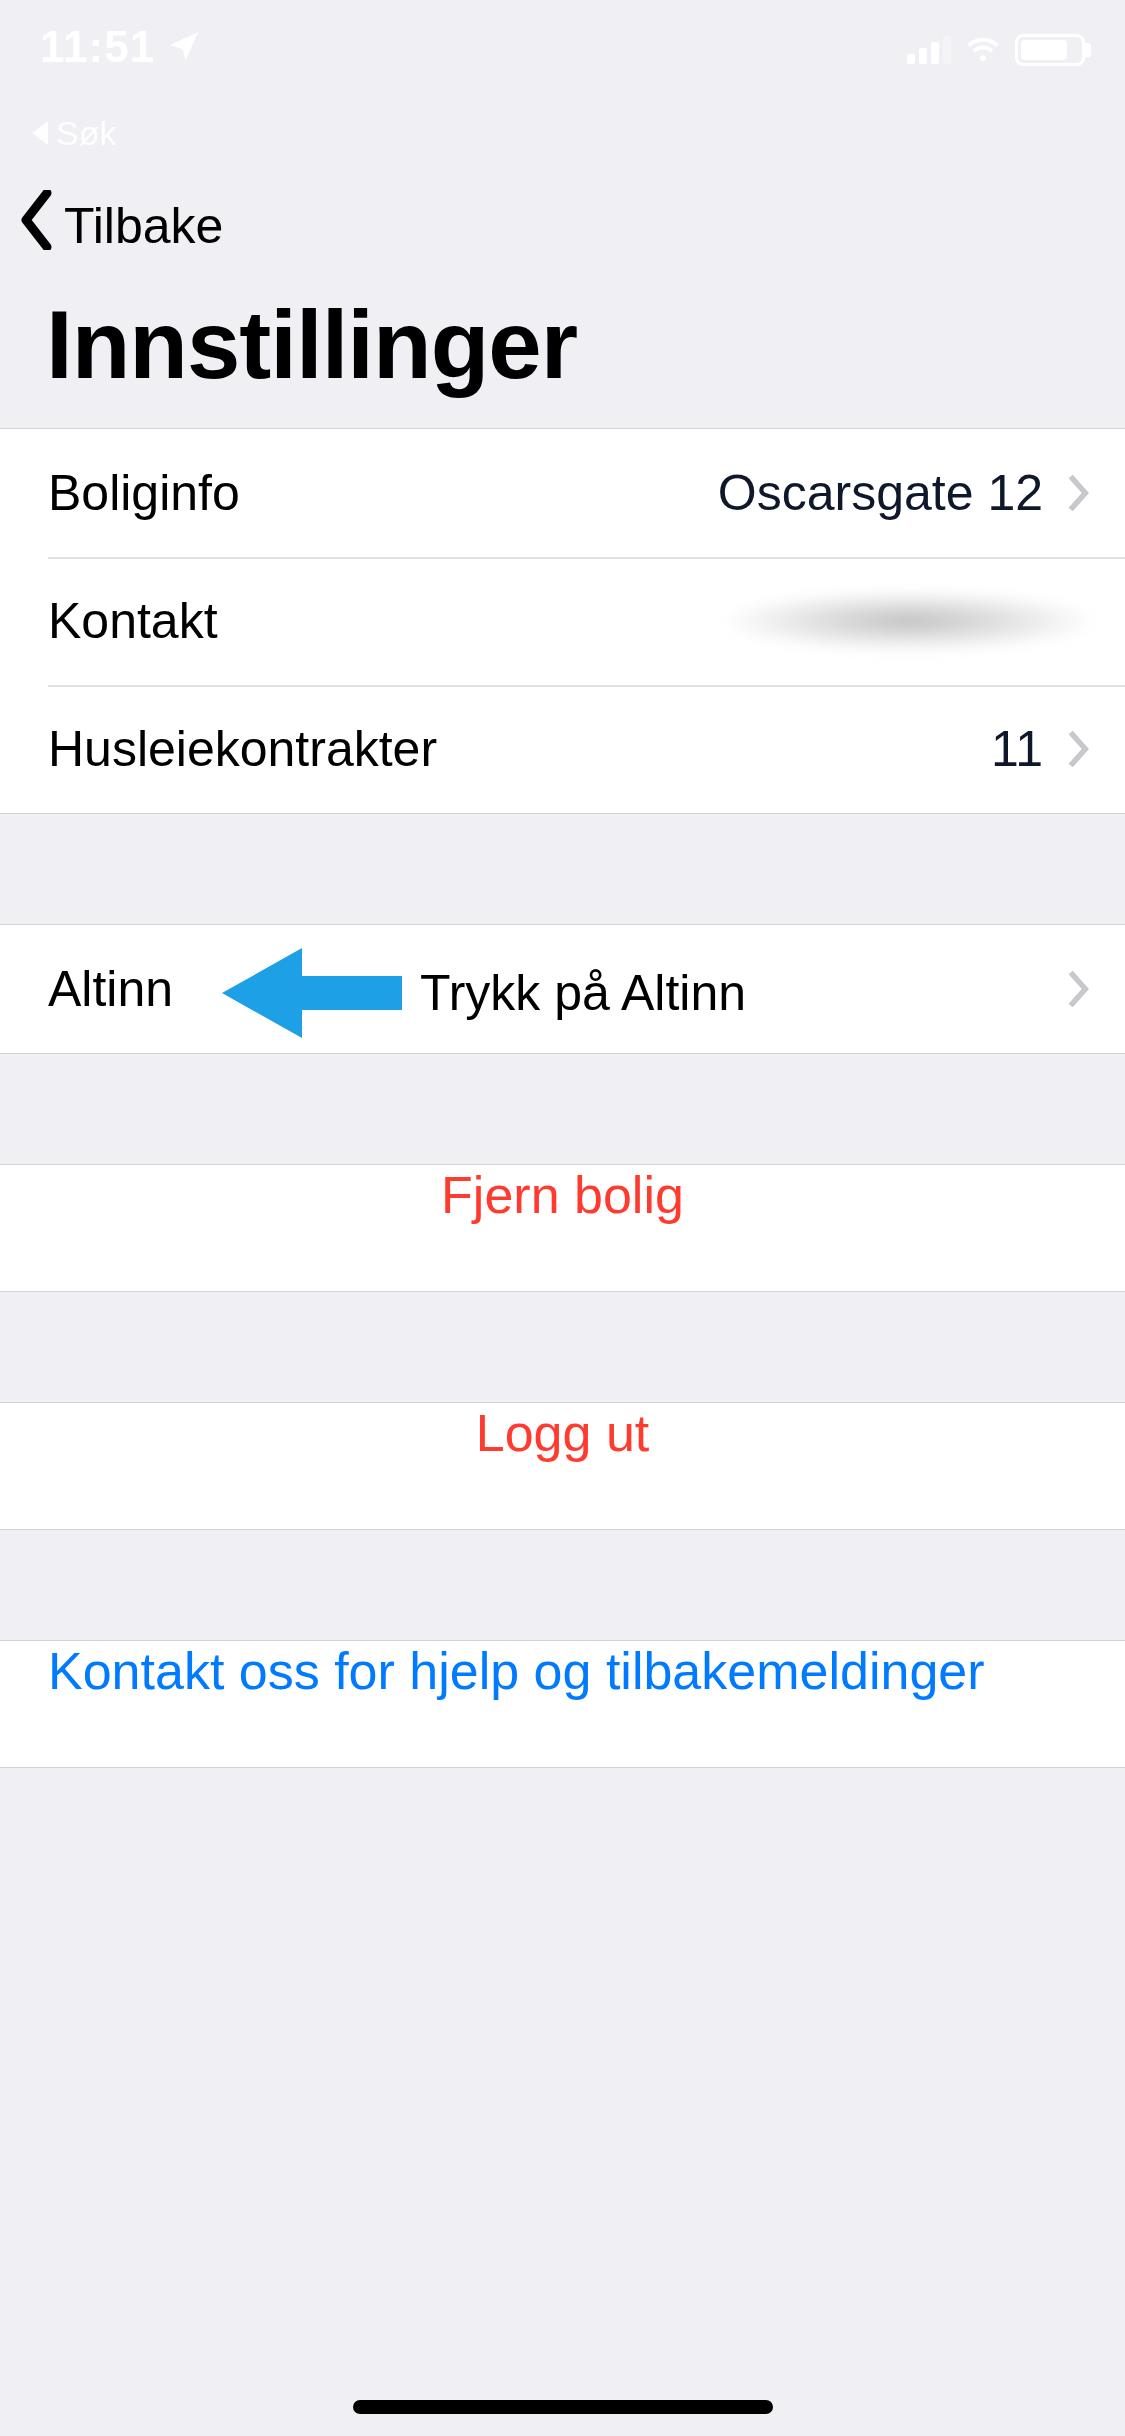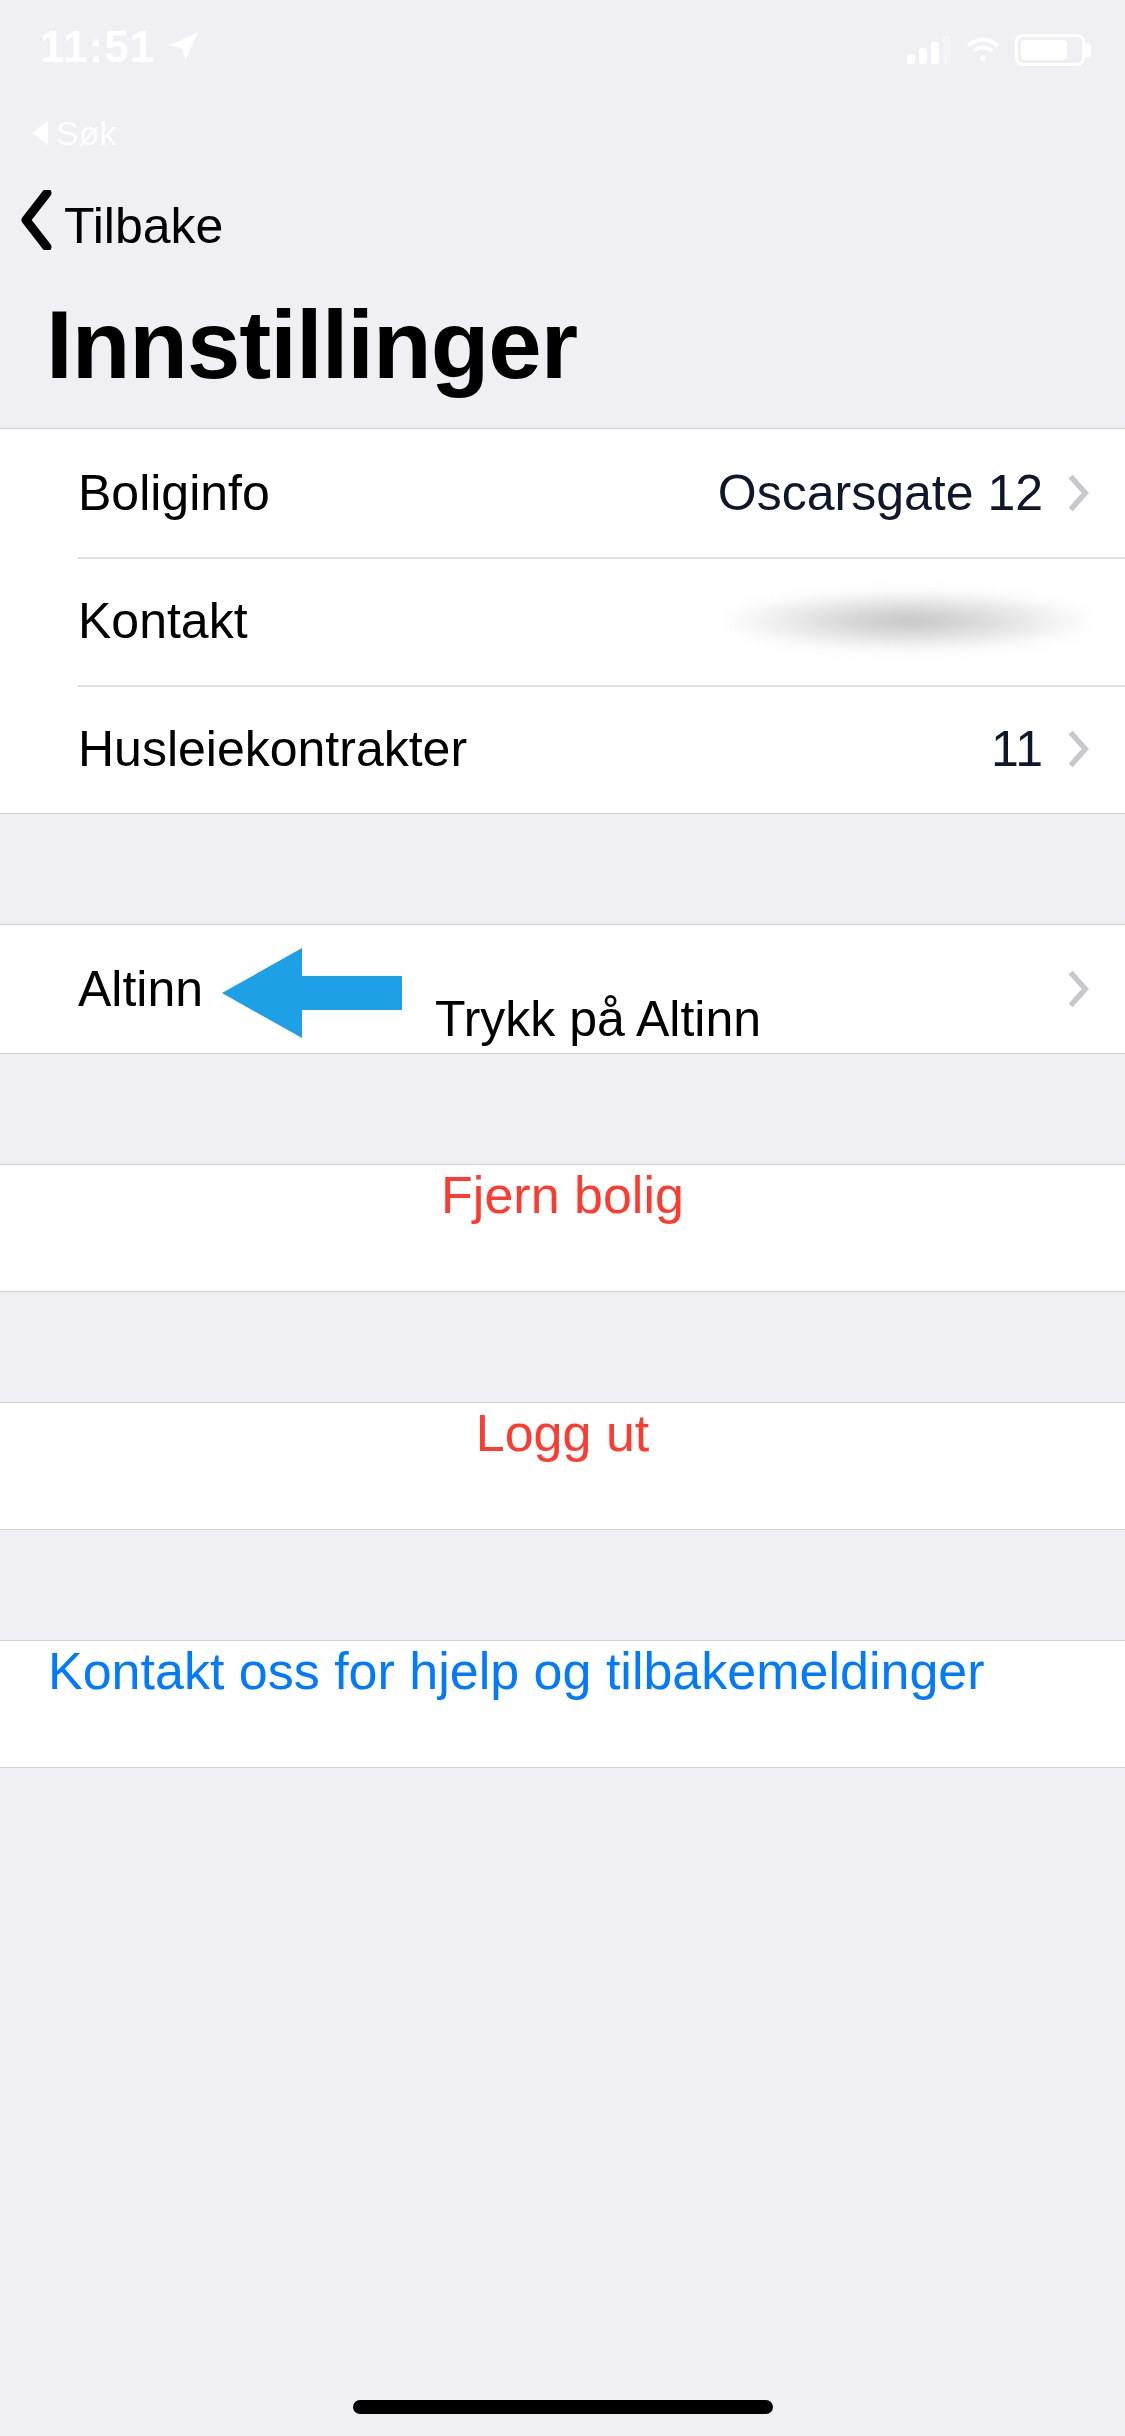--- a/index.html
+++ b/index.html
@@ -101,21 +101,20 @@
       letter-spacing:-1px;
       color:#000;
       padding: 18px 10px 28px 28px;
     }
 
     
     .list-group {
       background:#fff;
       border-top:1px solid #d1d1d6;
       border-bottom:1px solid #d1d1d6;
-      padding-left:30px;
     }
     .list-row {
       min-height: 128px;
       display:flex;
       align-items:center;
       padding: 0 36px 0 48px;
       position:relative;
     }
     .list-row + .list-row::before {
       content:"";
@@ -169,22 +168,22 @@
       justify-content:flex-start;
       padding-left:48px;
     }
 
     
     .annotation {
       position:absolute;
       left: 222px;
       top: 938px;
       display:flex;
-      align-items:flex-end;
-      gap: 33px;
+      align-items:center;
+      gap: 18px;
       pointer-events:none;
     }
     .arrow-svg { width:180px; height:110px; }
     .callout-text {
       font-size:50px;
       color:#000;
       font-weight:400;
     }
 
     

